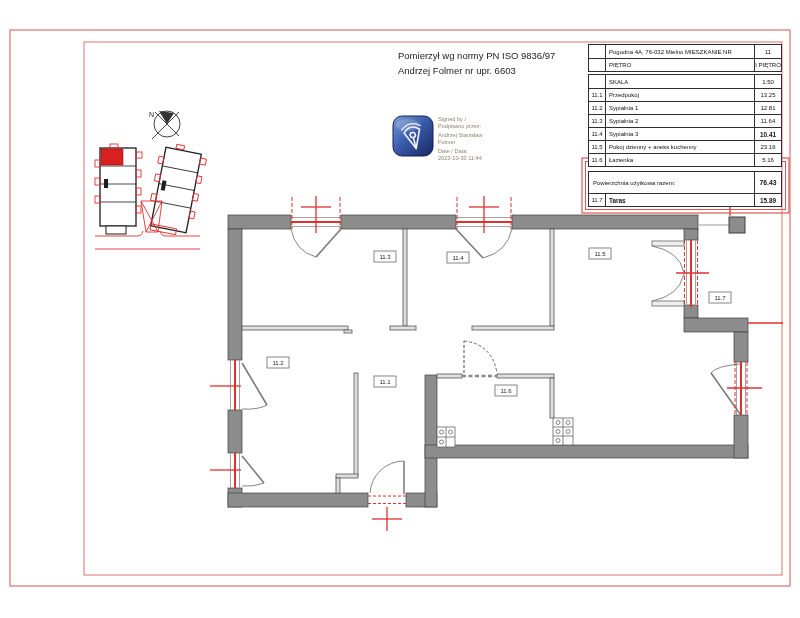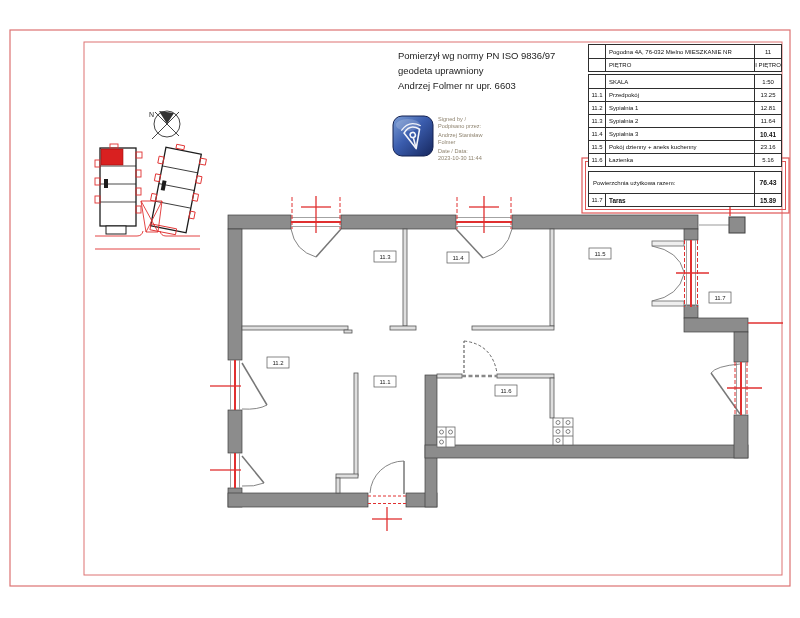--- a/index.html
+++ b/index.html
@@ -278,21 +278,20 @@
       <g>
           <rect x="709" y="292" width="22" height="11" fill="#fff" stroke="#555" stroke-width="0.7"></rect>
           <text x="720" y="300">11.7</text>
         </g>
     </g>
   </g>
 </svg>
 
 <div class="abs measure-note">
   <div>Pomierzył wg normy  PN ISO 9836/97</div>
-  <div>geodeta uprawniony</div>
   <div>Andrzej Folmer nr upr. 6603</div>
 </div>
 
 <svg class="abs" style="left:392px;top:115px" width="42" height="42" viewBox="0 0 42 42">
   <defs>
     <linearGradient id="stampGrad" x1="0" y1="0" x2="1" y2="1">
       <stop offset="0" stop-color="#7d9fd6"></stop>
       <stop offset="0.45" stop-color="#3a5cad"></stop>
       <stop offset="1" stop-color="#16275e"></stop>
     </linearGradient>

